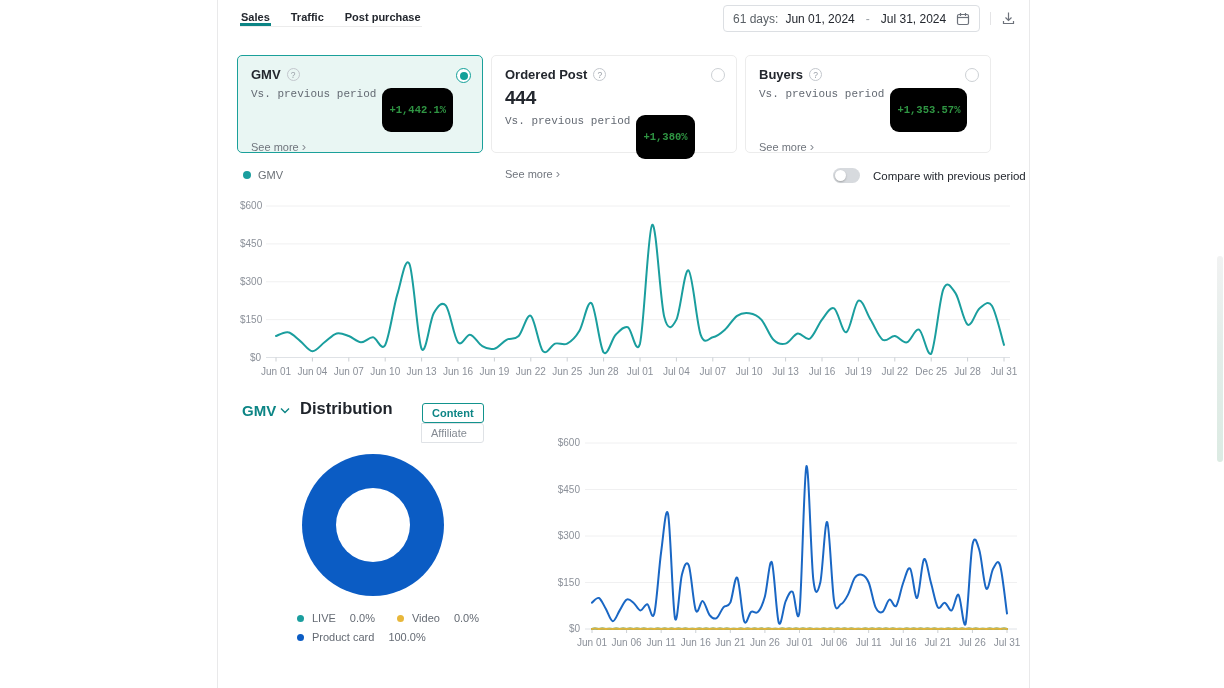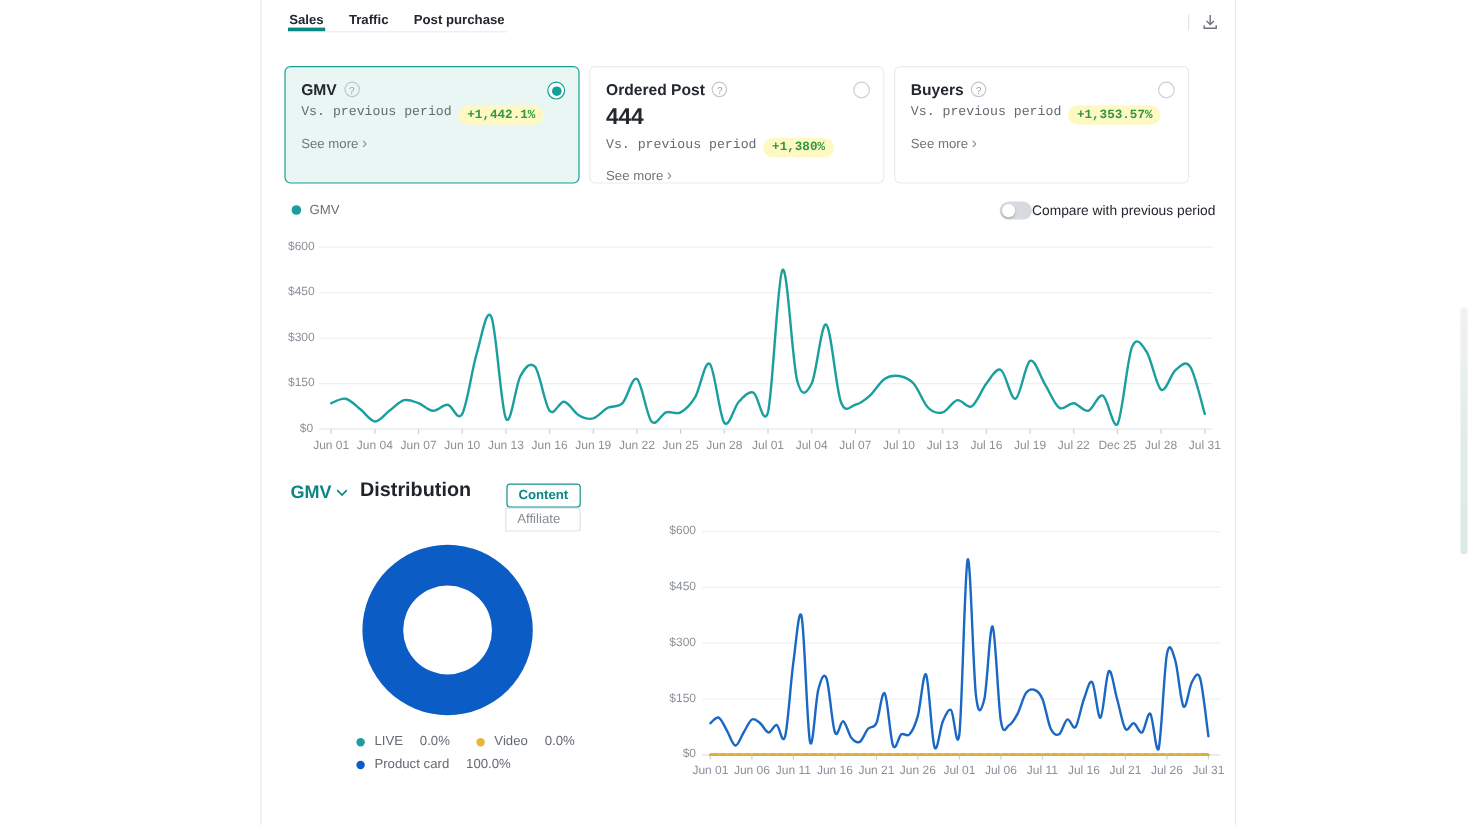--- a/index.html
+++ b/index.html
@@ -32,28 +32,28 @@
   .card-head { display:flex; align-items:center; gap:6px; }
   .card-title { font-size:13px; font-weight:700; color:#23272e; }
   .qicon { width:13px; height:13px; border-radius:50%; border:1px solid #c3c7cd; color:#9aa0a8; font-size:8.5px;
     display:inline-flex; align-items:center; justify-content:center; background:transparent; }
   .radio { position:absolute; right:11px; top:12px; width:14px; height:14px; border-radius:50%; border:1px solid #cdd1d5; background:#fff; }
   .radio.sel { width:15px; height:15px; border:1.5px solid #12a099; }
   .radio.sel::after { content:""; position:absolute; inset:2.5px; border-radius:50%; background:#12a099; }
   .card-value { margin-top:5px; font-size:19px; font-weight:700; color:#23272e; letter-spacing:-0.2px; }
   .card-value .dec { font-size:11px; }
   .card-vs { margin-top:6px; display:flex; align-items:flex-start; gap:6px; font-size:11px; color:#646a73;font-family:Liberation Mono, monospace; }
-  .pill { background:#fef9c3; color:#2f9643; font-size:10.5px; font-weight:700; border-radius:9px; padding:2px 7px; }
+  .pill { background:#000000; color:#2f9643; font-size:10.5px; font-weight:700; border-radius:9px; padding:16px 7px; }
   .see-more { margin-top:7px; font-size:11px; color:#70757d; cursor:pointer; }
   .see-more .chev { font-size:13px; color:#8a8f96; margin-left:3px; }
 
   
   .legend-row { position:absolute; left:243px; top:169px; display:flex; align-items:center; gap:7px; font-size:11px; color:#6b7076; }
   .dot { width:8px; height:8px; border-radius:50%; display:inline-block; }
-  .compare { position:absolute; left:833px; top:168px; display:flex; align-items:center; }
+  .compare { position:absolute; left:833px; top:168px; display:flex; align-items:center; gap:13px; }
   .switch { width:27px; height:15px; border-radius:8px; background:#d7dade; position:relative; cursor:pointer; }
   .switch::after { content:""; position:absolute; left:2px; top:2px; width:11px; height:11px; border-radius:50%; background:#fff; box-shadow:0 1px 2px rgba(0,0,0,.25); }
   .compare-label { font-size:11.5px; color:#23272e; }
 
   
   .chart { position:absolute; }
   #chart1 { left:240px; top:198px; width:778px; height:186px; }
   #chart2 { left:555px; top:437px; width:472px; height:218px; }
   .ylab { position:absolute; font-size:10px; color:#8b9099; text-align:right; }
   .xlab { position:absolute; font-size:10px; color:#8b9099; width:48px; text-align:center; }
@@ -87,20 +87,32 @@
 <div class="page">
   <div class="vdiv left"></div>
   <div class="vdiv right"></div>
 
   <div class="tabs">
     <div class="tab active">Sales</div>
     <div class="tab">Traffic</div>
     <div class="tab">Post purchase</div>
   </div>
 
+  <div class="datebox">
+    <span class="muted">61 days:</span>
+    <span class="date">Jun 01, 2024</span>
+    <span class="dash">-</span>
+    <span class="date">Jul 31, 2024</span>
+    <svg width="14" height="14" viewBox="0 0 14 14">
+      <rect x="1.5" y="2.5" width="11" height="10" rx="1.5" fill="none" stroke="#6d727b" stroke-width="1.2"></rect>
+      <line x1="4.5" y1="1" x2="4.5" y2="4" stroke="#6d727b" stroke-width="1.2"></line>
+      <line x1="9.5" y1="1" x2="9.5" y2="4" stroke="#6d727b" stroke-width="1.2"></line>
+      <line x1="1.5" y1="5.5" x2="12.5" y2="5.5" stroke="#6d727b" stroke-width="1.2"></line>
+    </svg>
+  </div>
   <div class="tooldiv"></div>
   <div class="dl-btn">
     <svg width="15" height="15" viewBox="0 0 15 15">
       <path d="M7.5 1.5 V9" fill="none" stroke="#6d727b" stroke-width="1.2"></path>
       <path d="M4.5 6.5 L7.5 9.5 L10.5 6.5" fill="none" stroke="#6d727b" stroke-width="1.2"></path>
       <path d="M2.5 10 v2.5 h10 V10" fill="none" stroke="#6d727b" stroke-width="1.2"></path>
     </svg>
   </div>
 
   <div class="card selected" style="left:237px">

